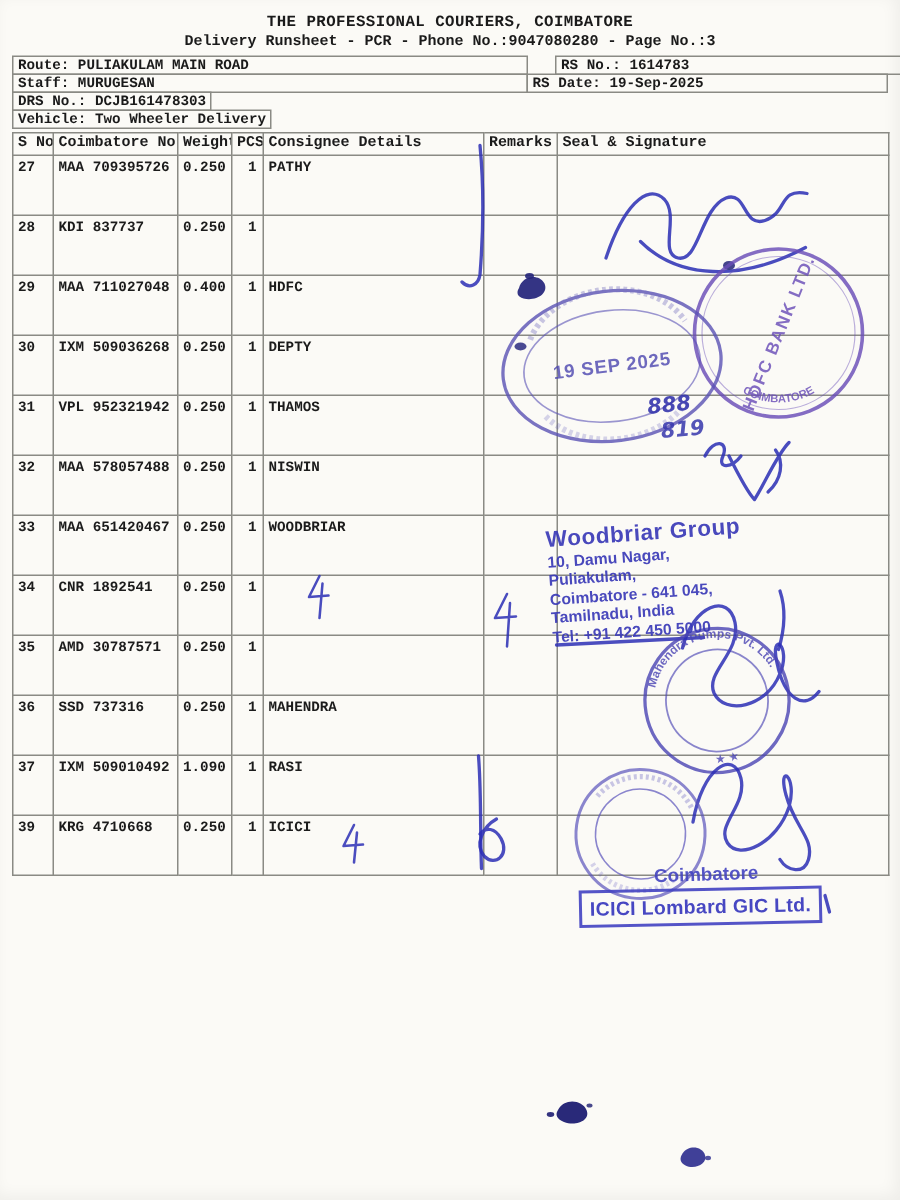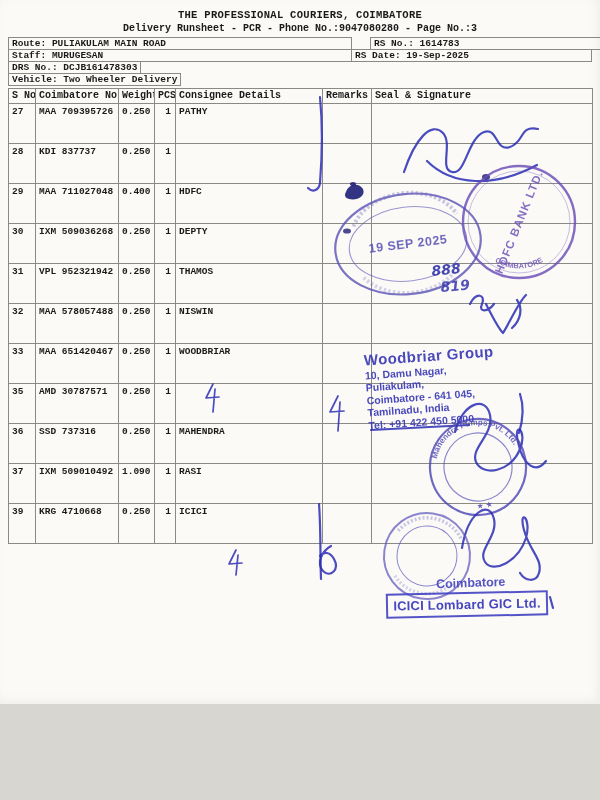--- a/index.html
+++ b/index.html
@@ -1,18 +1,18 @@
 <!DOCTYPE html>
 <html><head>
 <meta charset="utf-8">
 <style>
   *{box-sizing:border-box;margin:0;padding:0}
   html,body{width:600px;height:800px}
   body{font-family:"Liberation Mono","DejaVu Sans Mono",monospace;background:#d8d6d0}
-  #page{position:relative;width:600px;height:704px;background:#fbfaf6;overflow:hidden;color:#1a1a1a;
+  #page{position:relative;width:600px;height:800px;background:#fbfaf6;overflow:hidden;color:#1a1a1a;
         box-shadow:inset -3px -3px 10px rgba(0,0,0,.05)}
   .center{position:absolute;left:0;width:100%;text-align:center;font-weight:bold;white-space:nowrap}
   #title{top:9px;font-size:10.5px;letter-spacing:.3px}
   #subtitle{top:23px;font-size:10px}
   .ibox{position:absolute;border:1px solid #8a8a84;font-size:9.5px;font-weight:bold;line-height:11px;
         height:13px;padding:0 3px;white-space:nowrap;overflow:hidden;background:transparent}
   #route{left:8px;top:37px;width:344px}
   #rsno{left:370px;top:37px;width:241px}
   #staff{left:8px;top:49px;width:344px}
   #rsdate{left:351px;top:49px;width:241px}
@@ -139,20 +139,29 @@
     <tr>
       <td>33</td>
       <td>MAA 651420467</td>
       <td>0.250</td>
       <td>1</td>
       <td>WOODBRIAR</td>
       <td></td>
       <td></td>
     </tr>
 
+    <tr>
+      <td>34</td>
+      <td>CNR 1892541</td>
+      <td>0.250</td>
+      <td>1</td>
+      <td></td>
+      <td></td>
+      <td></td>
+    </tr>
 
     <tr>
       <td>35</td>
       <td>AMD 30787571</td>
       <td>0.250</td>
       <td>1</td>
       <td></td>
       <td></td>
       <td></td>
     </tr>

